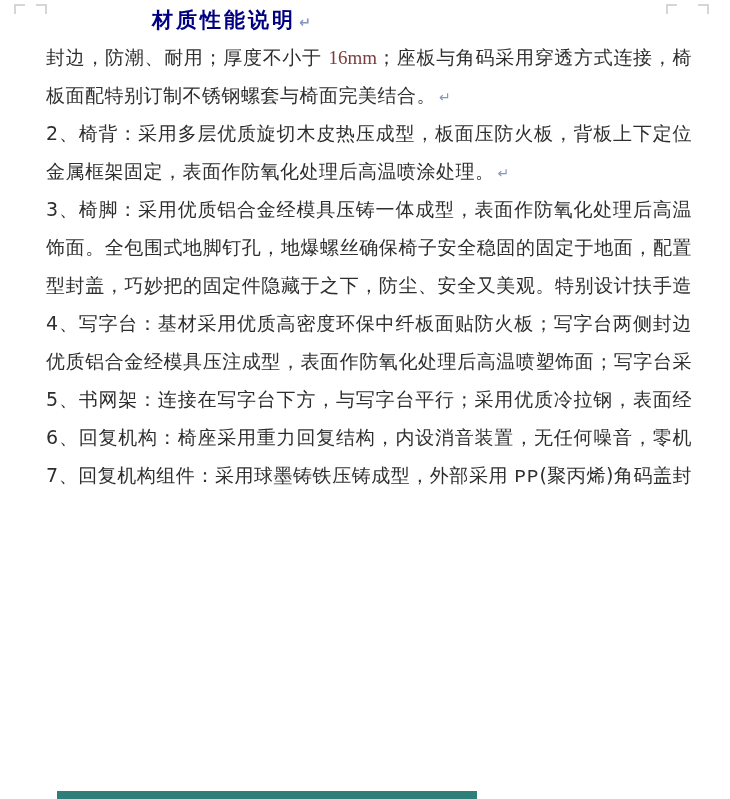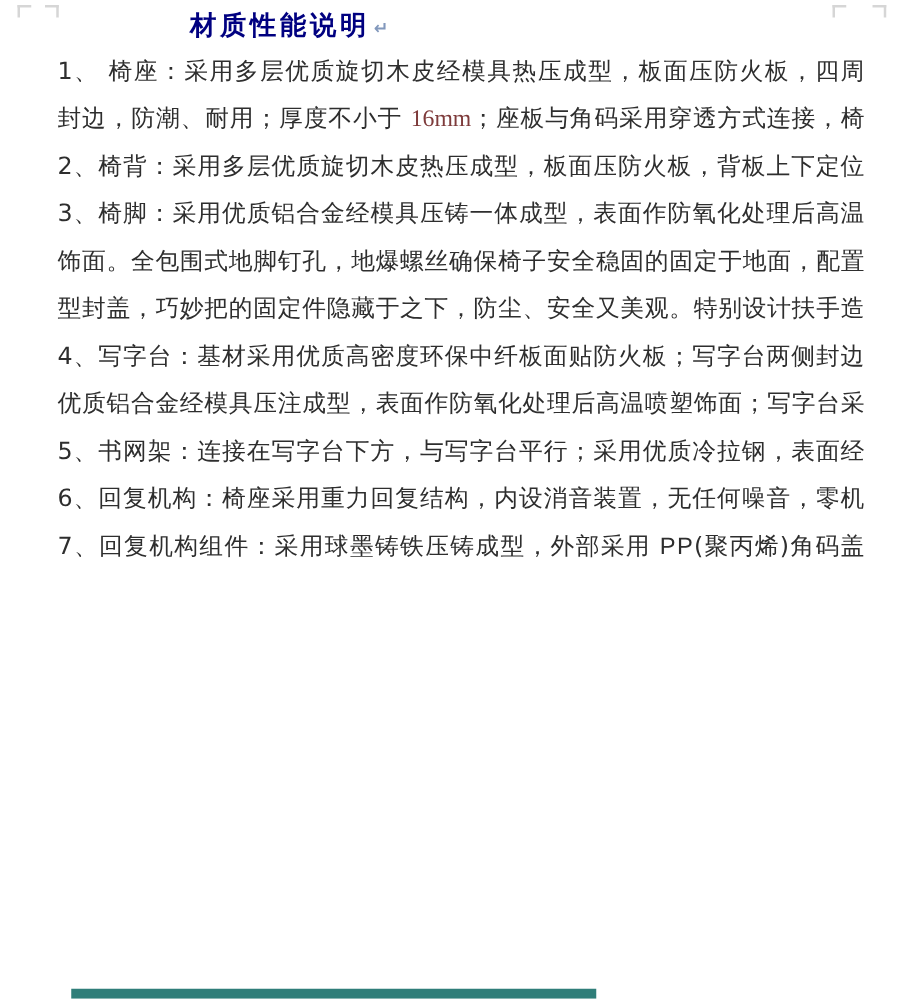--- a/index.html
+++ b/index.html
@@ -40,21 +40,21 @@
     -moz-text-align-last:justify;
     overflow:hidden;
   }
   .cn{}
   .num{
     font-family:"Liberation Serif","DejaVu Serif",serif;
     color:var(--number,#7e3b3b);
     letter-spacing:0;
   }
   .lat{
-    font-family:Liberation Sans, sans-serif;
+    font-family:Liberation Mono, monospace;
     color:var(--body,#2e2e2e);
     letter-spacing:1px;
   }
   .u{
     text-decoration:underline;
     text-decoration-thickness:1px;
     text-decoration-color:#8f98a6;
     text-underline-offset:4px;
   }
   .pmark{
@@ -84,23 +84,24 @@
 
 <div class="page">
   <span class="corner-mark m1" style="left:14px"></span>
   <span class="corner-mark m2" style="left:36px"></span>
   <span class="corner-mark m3" style="left:666px"></span>
   <span class="corner-mark m4" style="left:698px"></span>
 
   <h1 class="doc-title"><span>材质性能说明</span><span class="pmark">↵</span></h1>
 
   <div id="doc-body">
-      <div class="line full"><span class="cn">1、 椅座：采用多层优质旋切木皮经模具热压成型，板面压防火板，四周 </span></div>
       <div class="line full"><span class="cn">封边，防潮、耐用；厚度不小于 </span><span class="num">16mm</span><span class="cn">；座板与角码采用穿透方式连接，椅座</span></div>
+      <div class="line"><span class="cn">板面配特别订制不锈钢螺套与椅面完美结合。</span><span class="pmark">↵</span></div>
       <div class="line full"><span class="cn">2、椅背：采用多层优质旋切木皮热压成型，板面压防火板，背板上下定位封边</span></div>
+      <div class="line"><span class="cn">金属框架固定，表面作防氧化处理后高温喷涂处理。</span><span class="pmark">↵</span></div>
       <div class="line full"><span class="cn">3、椅脚：采用优质铝合金经模具压铸一体成型，表面作防氧化处理后高温喷塑</span></div>
       <div class="line full"><span class="cn">饰面。全包围式地脚钉孔，地爆螺丝确保椅子安全稳固的固定于地面，配置成</span></div>
       <div class="line full"><span class="cn">型封盖，巧妙把的固定件隐藏于之下，防尘、安全又美观。特别设计扶手造型</span></div>
       <div class="line full"><span class="cn">4、写字台：基材采用优质高密度环保中纤板面贴防火板；写字台两侧封边采用</span></div>
       <div class="line full"><span class="cn">优质铝合金经模具压注成型，表面作防氧化处理后高温喷塑饰面；写字台采用</span></div>
       <div class="line full"><span class="cn">5、书网架：连接在写字台下方，与写字台平行；采用优质冷拉钢，表面经喷涂</span></div>
       <div class="line full"><span class="cn">6、回复机构：椅座采用重力回复结构，内设消音装置，无任何噪音，零机械故</span></div>
       <div class="line full"><span class="cn">7、回复机构组件：采用球墨铸铁压铸成型，外部采用 </span><span class="lat">PP</span><span class="cn">(聚丙烯)角码盖封盖，</span></div>
     </div>
 

